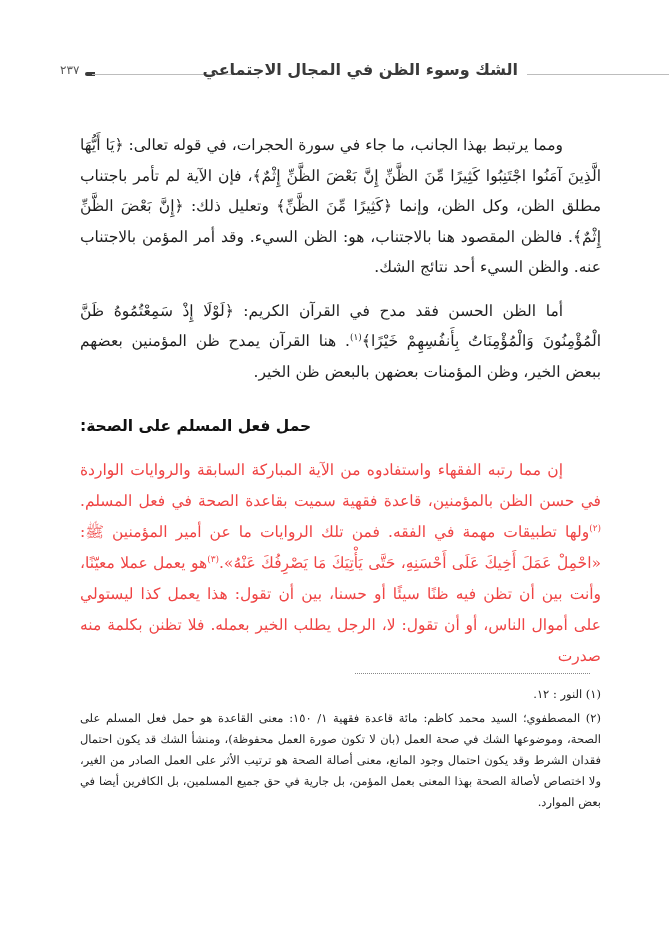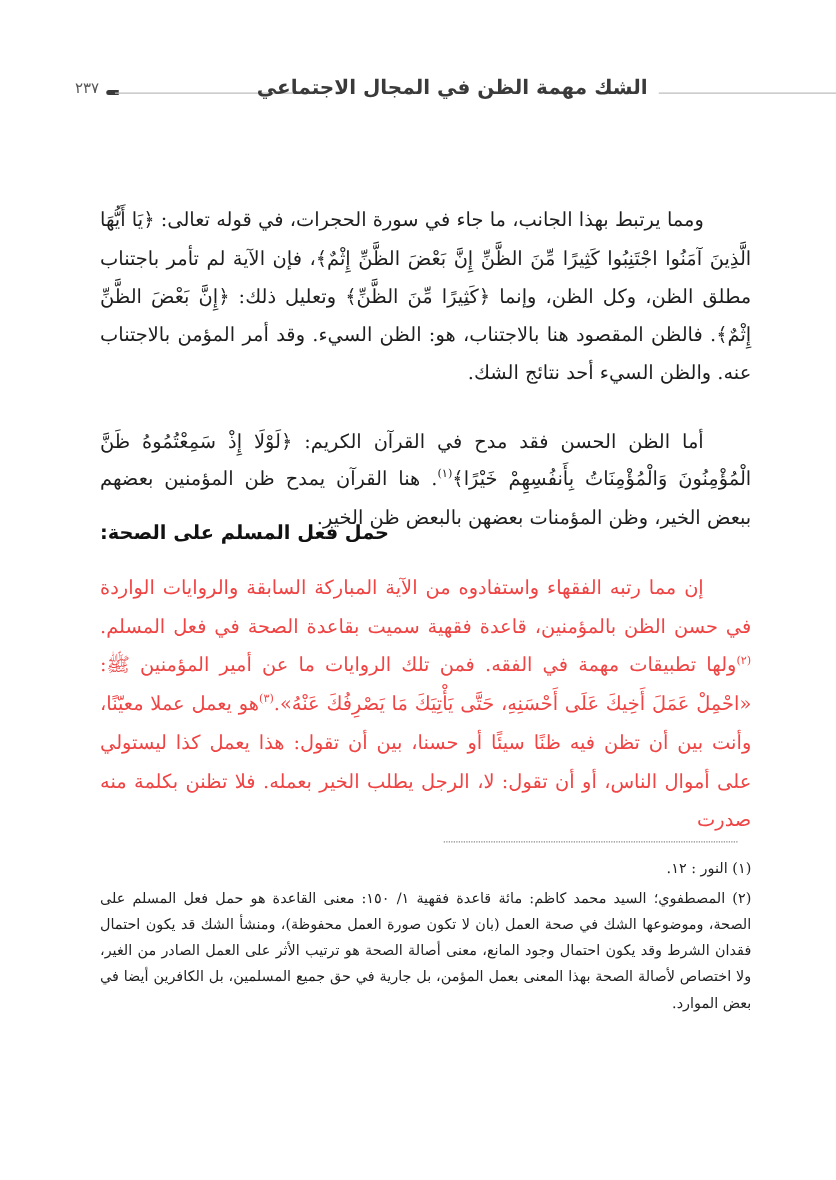--- a/index.html
+++ b/index.html
@@ -36,22 +36,22 @@
     }
     .header-line-right {
       position: absolute; left: 527px; top: 16px; width: 142px; height: 1px; background: #bdbdbd;
     }
 
     .body-text {
       position: absolute; left: 80px; top: 130px; width: 521px;
       direction: rtl; text-align: justify;
       font-size: 15.5px; line-height: 30.5px; color: #1e1e1e;
     }
-    .body-text p { text-indent: 38px; margin-top: 31px; }
-    .body-text p + p { margin-top: 24px; }
+    .body-text p { text-indent: 38px; }
+    .body-text p + p { margin-top: 13px; }
     .sup { font-size: 9px; vertical-align: super; line-height: 0; }
 
     .section-heading {
       position: absolute; left: 80px; top: 417px; width: 521px;
       direction: rtl; text-align: left;
       font-family: "DejaVu Sans", sans-serif; font-weight: bold; font-size: 15.5px; color: #111;
     }
     .body-text-2 {
       position: absolute; left: 80px; top: 455px; width: 521px;
       direction: rtl; text-align: justify;
@@ -71,21 +71,21 @@
     .footnotes .fn { margin-bottom: 3px; }
   </style>
 </head>
 <body>
 
 <header class="running-header">
   <span class="page-number">٢٣٧</span>
   <span class="header-arrow"></span>
   <span class="header-line-left-2"></span>
   <span class="header-line-left"></span>
-  <span class="header-title">الشك مهمة الظن في المجال الاجتماعي</span>
+  <span class="header-title">الشك وسوء الظن في المجال الاجتماعي</span>
   <span class="header-line-right"></span>
 </header>
 
 <main class="body-text">
   <p>ومما يرتبط بهذا الجانب، ما جاء في سورة الحجرات، في قوله تعالى: ﴿يَا أَيُّهَا الَّذِينَ آمَنُوا اجْتَنِبُوا كَثِيرًا مِّنَ الظَّنِّ إِنَّ بَعْضَ الظَّنِّ إِثْمٌ﴾، فإن الآية لم تأمر باجتناب مطلق الظن، وكل الظن، وإنما ﴿كَثِيرًا مِّنَ الظَّنِّ﴾ وتعليل ذلك: ﴿إِنَّ بَعْضَ الظَّنِّ إِثْمٌ﴾. فالظن المقصود هنا بالاجتناب، هو: الظن السيء. وقد أمر المؤمن بالاجتناب عنه. والظن السيء أحد نتائج الشك.</p>
   <p><span>أما الظن الحسن فقد مدح في القرآن الكريم: ﴿لَوْلَا إِذْ سَمِعْتُمُوهُ ظَنَّ الْمُؤْمِنُونَ وَالْمُؤْمِنَاتُ بِأَنفُسِهِمْ خَيْرًا﴾</span><span class="sup">(١)</span><span>. هنا القرآن يمدح ظن المؤمنين بعضهم ببعض الخير، وظن المؤمنات بعضهن بالبعض ظن الخير.</span></p>
 </main>
 
 <h2 class="section-heading">حمل فعل المسلم على الصحة:</h2>
 

